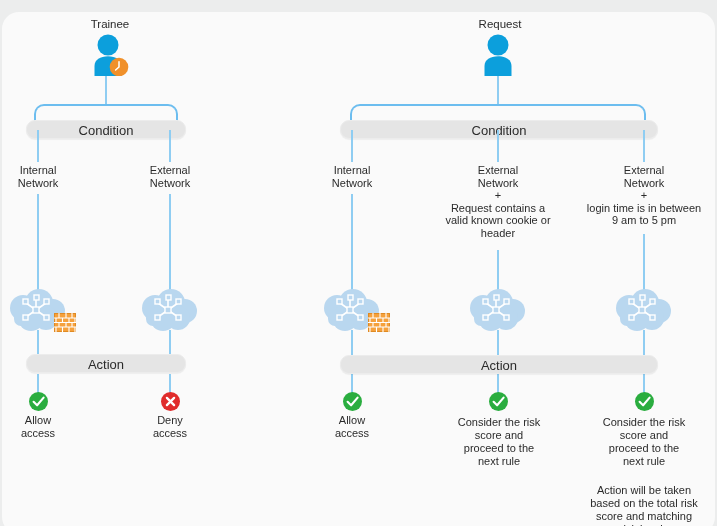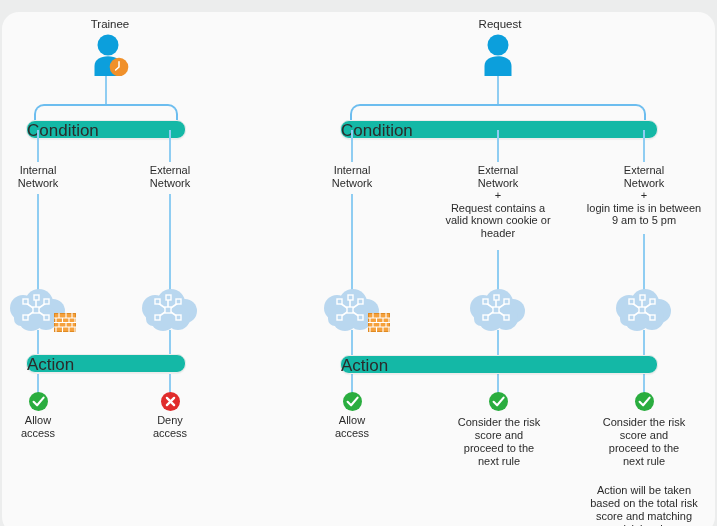--- a/index.html
+++ b/index.html
@@ -27,26 +27,27 @@
     border:2px solid #6cbdef;
     border-bottom:none;
     border-top-left-radius:10px;
     border-top-right-radius:10px;
     box-sizing:border-box;
   }
 
   
   .pill{
     position:absolute;
-    background:#14b8a6;
+    background:#e5e5e5;
     border:1px solid #ececec;
     border-radius:9px;
     height:19px;
     line-height:19px;
-    font-size:17px;
+    text-align:center;
+    font-size:13px;
     color:#2b2b2b;
     box-shadow:0 1px 1px rgba(0,0,0,0.05);
     box-sizing:border-box;
   }
 
   
   .ctext{
     position:absolute;
     text-align:center;
     font-size:11px;

